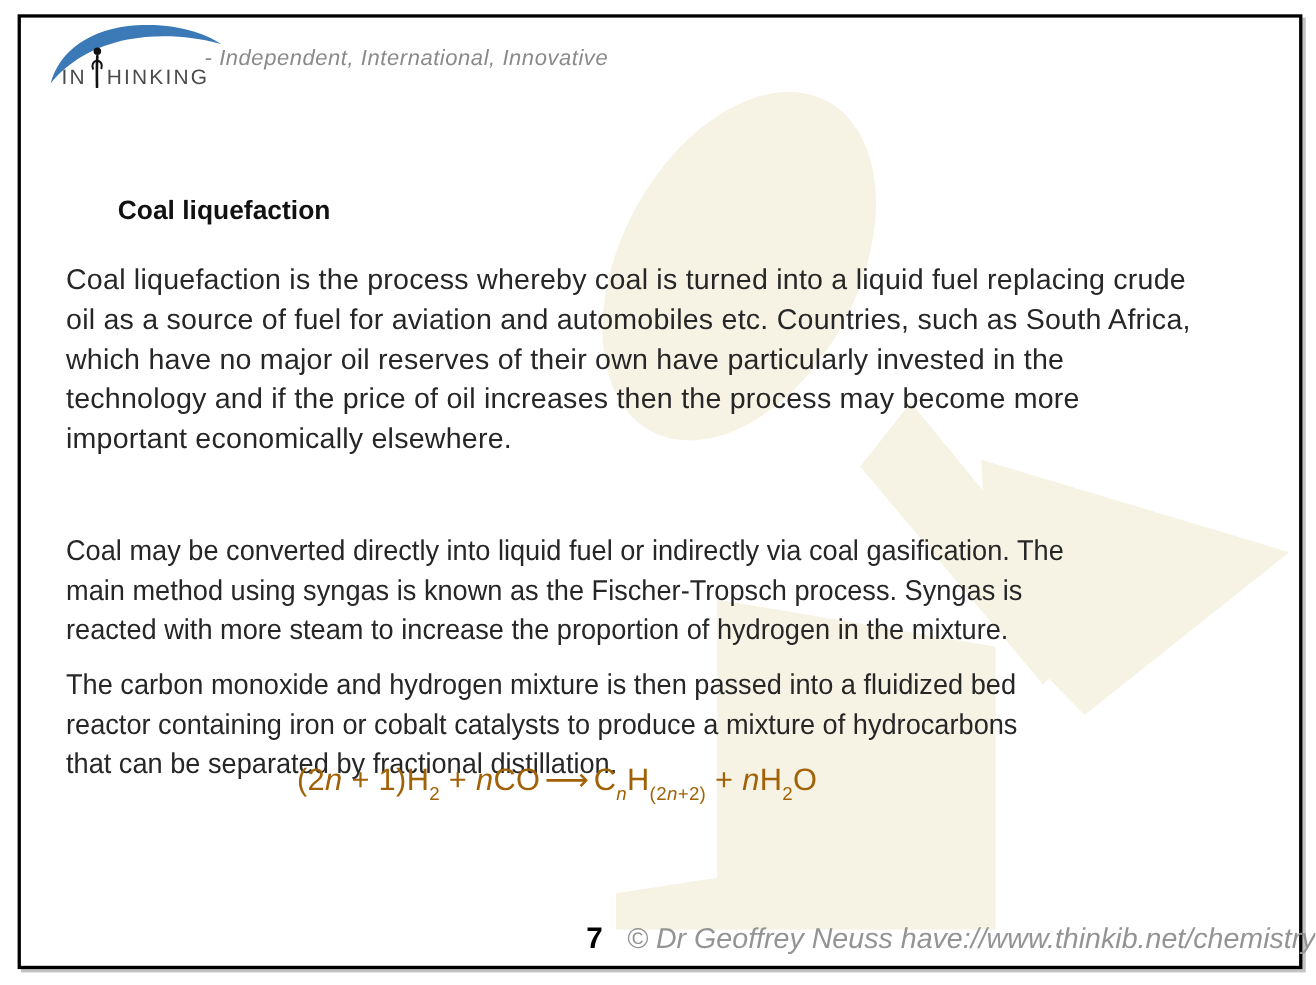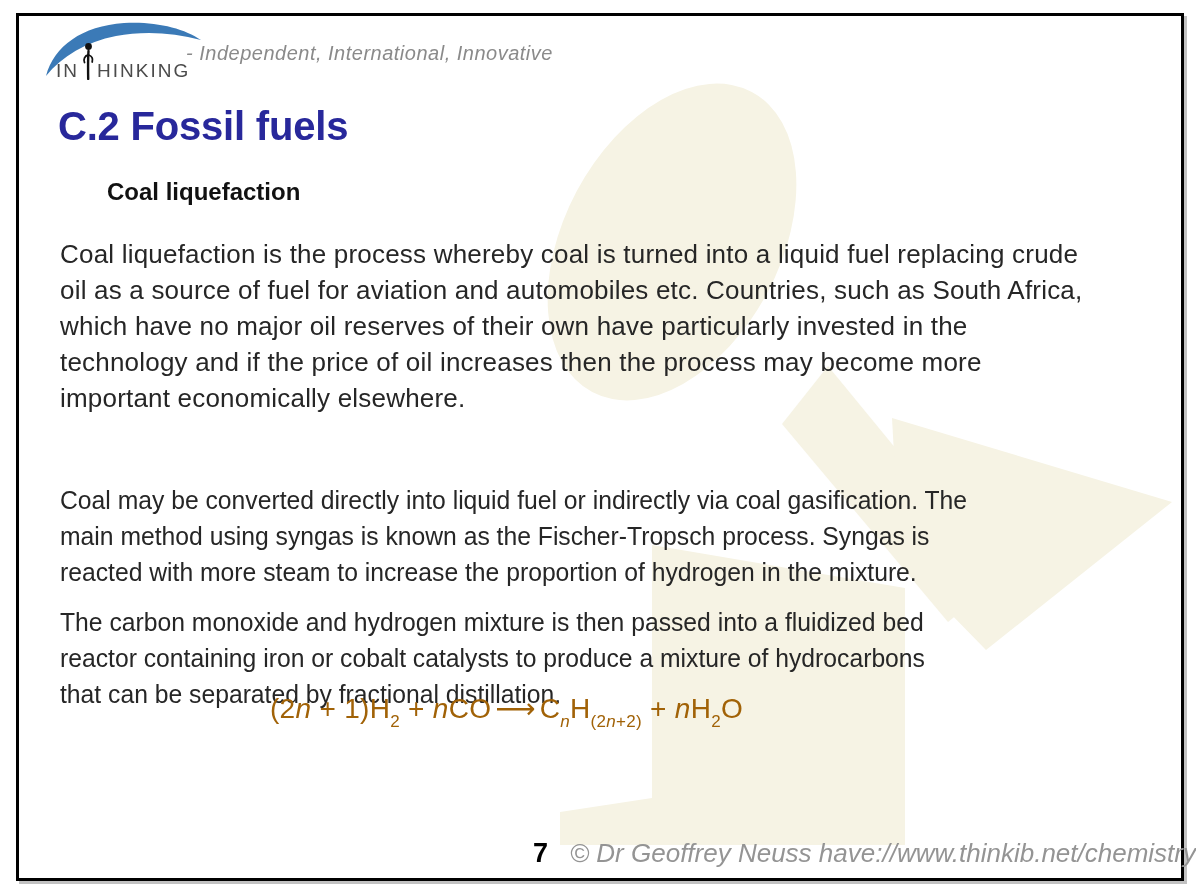--- a/index.html
+++ b/index.html
@@ -87,21 +87,20 @@
           <circle cx="8.5" cy="4.5" r="3.4" fill="#111"></circle>
           <path d="M 8.5 9 C 8 16 8 26 8.2 37" stroke="#111" stroke-width="2.4" fill="none" stroke-linecap="round"></path>
           <path d="M 8.5 13 C 4.5 13.5 3.2 17.5 4.5 20.5" stroke="#111" stroke-width="1.8" fill="none" stroke-linecap="round"></path>
           <path d="M 8.5 13 C 12 14 13 17 12.2 20" stroke="#111" stroke-width="1.8" fill="none" stroke-linecap="round"></path>
         </svg>
         <span>HINKING</span>
       </div>
     </div>
     <div class="tagline">- Independent, International, Innovative</div>
 
-    <div class="title">C.2 Fossil fuels</div>
     <div class="subtitle">Coal liquefaction</div>
 
     <div class="para para2">
       <div class="condensed">Coal may be converted directly into liquid fuel or indirectly via coal gasification. The
 main method using syngas is known as the Fischer-Tropsch process. Syngas is
 reacted with more steam to increase the proportion of hydrogen in the mixture.</div>
     </div>
     <div class="para para1">Coal liquefaction is the process whereby coal is turned into a liquid fuel replacing crude
 oil as a source of fuel for aviation and automobiles etc. Countries, such as South Africa,
 which have no major oil reserves of their own have particularly invested in the

